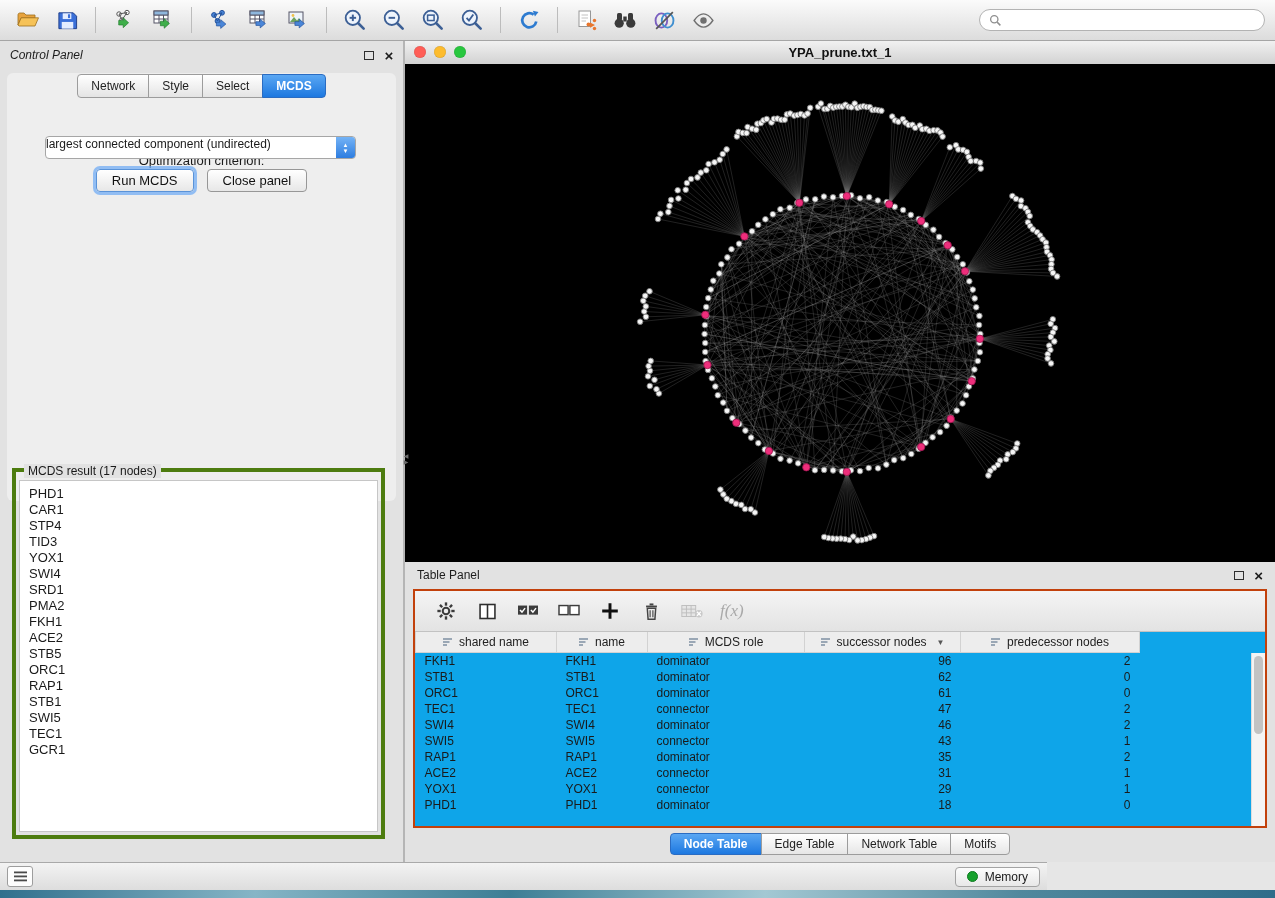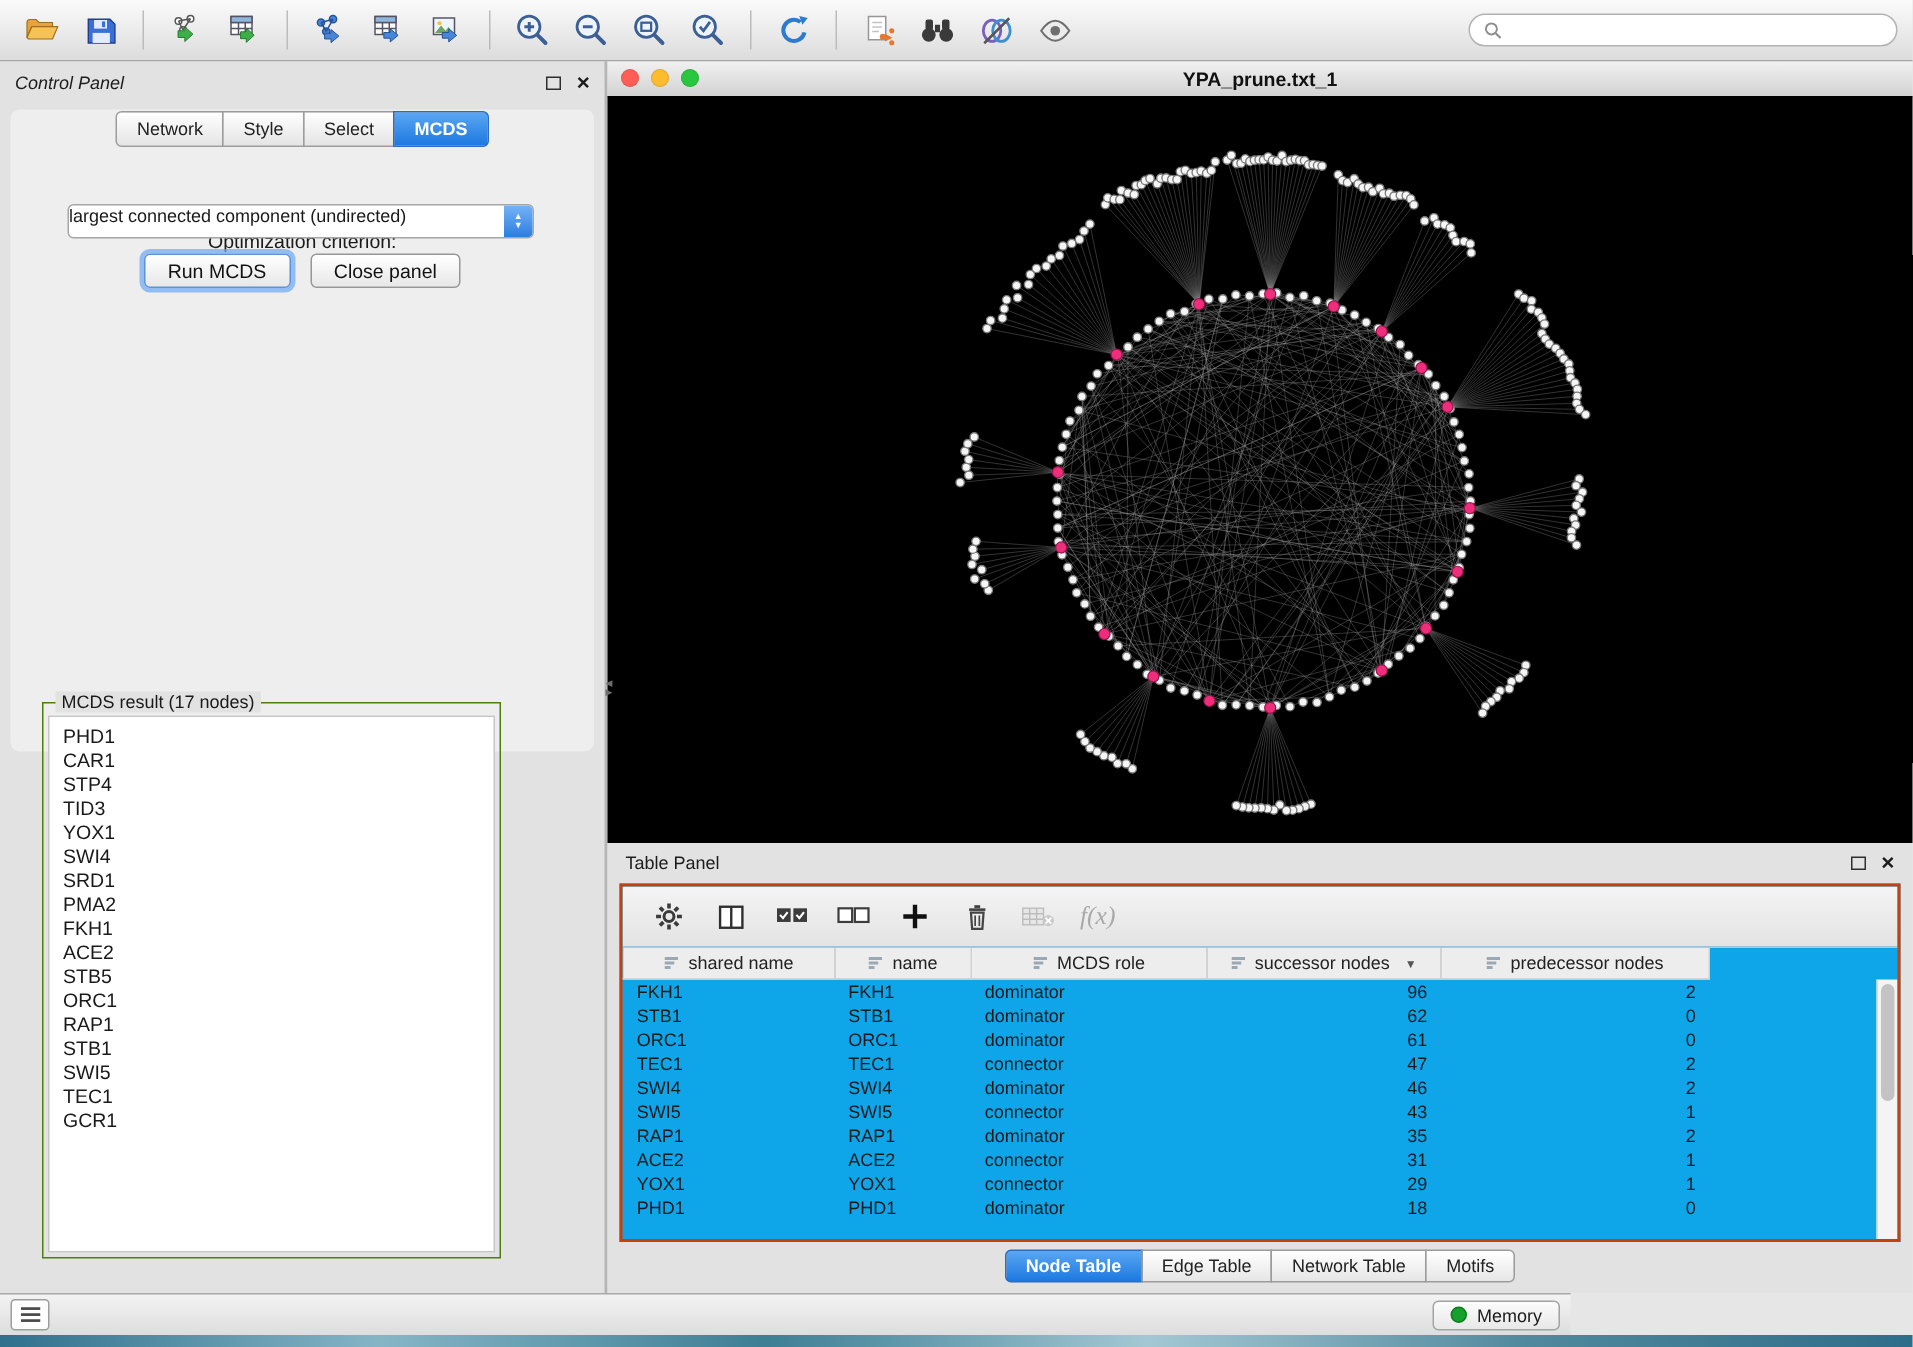--- a/index.html
+++ b/index.html
@@ -37,21 +37,21 @@
   .opt-label{position:absolute;top:73px;left:0;right:0;text-align:center;font-size:13px;margin-top:39px;}
   .dropdown{position:absolute;top:95px;left:45px;width:311px;height:23px;background:#fff;border:1px solid #a6a6a6;
     border-radius:4px;display:flex;box-sizing:border-box;padding-left:0;font-size:12px;gap:20px;}
   .dd-stepper{margin-left:auto;width:19px;height:21px;border-radius:0 3px 3px 0;
     background:linear-gradient(#74b3f6,#2d7de0);display:flex;flex-direction:column;align-items:center;justify-content:center;
     color:#fff;font-size:6px;line-height:6px;}
   .btn-row{position:absolute;top:128px;left:0;right:0;display:flex;justify-content:center;gap:13px;}
   .btn{font-size:13px;padding:3px 15px;background:linear-gradient(#ffffff,#e7e7e7);
     border:1px solid #979797;border-radius:4px;color:#111;}
   .btn.focus-ring{box-shadow:0 0 0 3px rgba(106,168,245,0.7);border-color:#5a93d8;}
-  .result-group{position:absolute;top:427px;left:28px;width:306px;height:371px;border:1px solid #4d7c0f;box-sizing:border-box;}
+  .result-group{position:absolute;top:427px;left:12px;width:373px;height:371px;border:4px solid #4d7c0f;box-sizing:border-box;}
   .result-legend{position:absolute;top:-8px;left:8px;background:#e2e2e2;padding:0 4px;font-size:12px;}
   .result-list{position:absolute;top:8px;left:3px;right:3px;bottom:3px;background:#fff;border:1px solid #c6c6c6;
     overflow:hidden;padding:5px 0 0 0;}
   .result-item{font-size:13px;line-height:16px;padding-left:9px;}
   
   .network-frame{position:absolute;top:41px;left:405px;width:870px;height:521px;}
   .net-titlebar{height:23px;background:linear-gradient(#f1f1f1,#d2d2d2);border-bottom:1px solid #979797;position:relative;
     display:flex;align-items:center;}
   .lights{position:absolute;left:9px;top:5px;display:flex;gap:8px;}
   .light{width:12px;height:12px;border-radius:50%;box-shadow:inset 0 0 1px rgba(0,0,0,0.35);}

